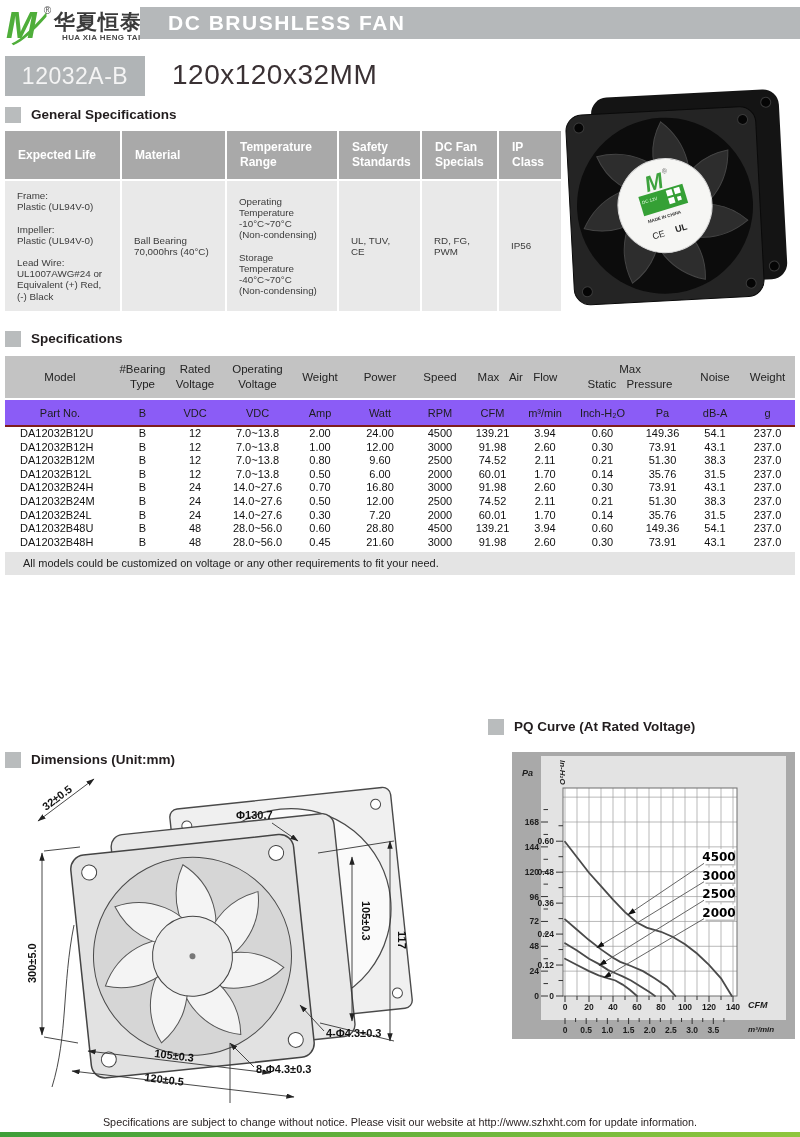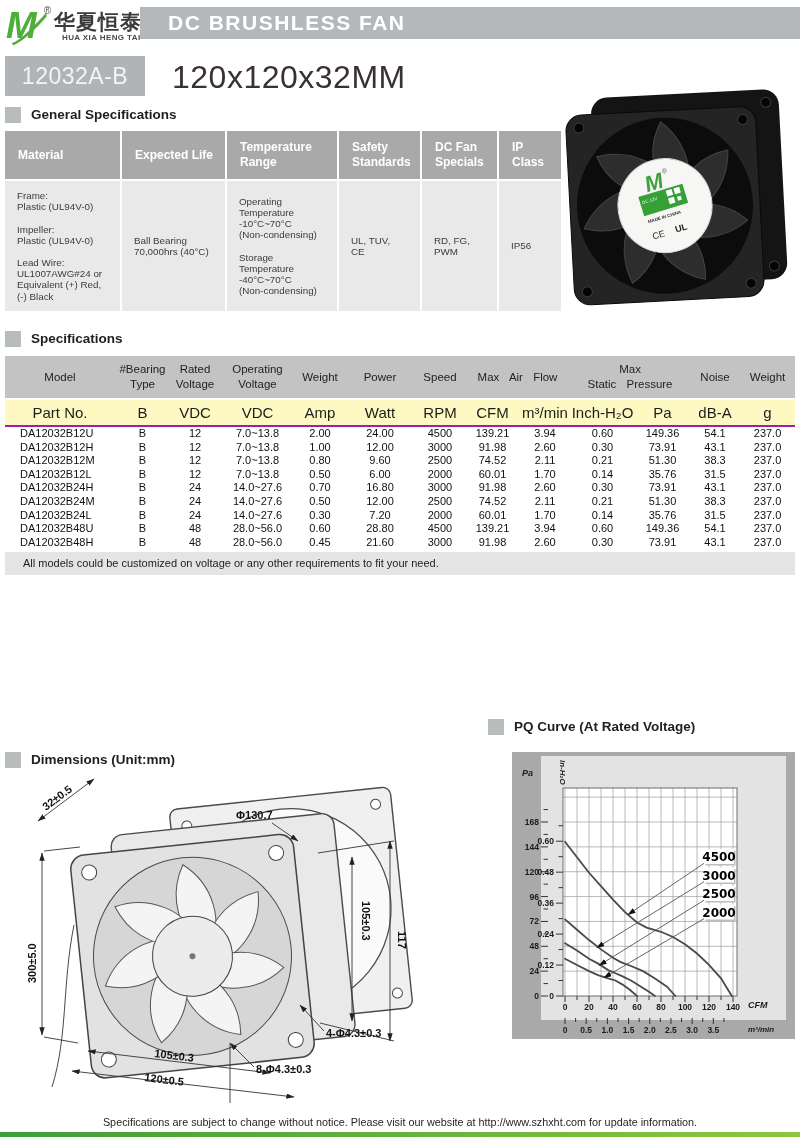--- a/index.html
+++ b/index.html
@@ -12,42 +12,42 @@
   .logo-m{width:46px;height:46px;flex:0 0 auto;}
   .brand-txt{margin-left:2px;line-height:1;}
   .brand-cn{font-size:21px;font-weight:700;color:#3b3b3b;letter-spacing:1px;white-space:nowrap;}
   .brand-en{font-size:8px;font-weight:700;color:#4a4a4a;letter-spacing:.4px;margin-top:2px;padding-left:8px;}
   .banner{left:140px;top:7px;right:0;height:32px;background:#b5b8ba;color:#fff;
           font-size:21px;font-weight:700;letter-spacing:1.5px;line-height:32px;padding-left:28px;box-sizing:border-box;}
 
   
   .model-box{left:5px;top:56px;width:140px;height:40px;background:#b0b4b6;color:#f4f4f4;
              font-size:23px;display:flex;align-items:center;justify-content:center;letter-spacing:.5px;}
-  .size-label{left:172px;top:59px;font-size:32px;color:#3a3134;letter-spacing:.5px;}
+  .size-label{left:172px;top:59px;font-size:28px;color:#3a3134;letter-spacing:.5px;}
 
   
   .sec{display:flex;align-items:flex-start;height:17px;}
   .sec .bullet{width:16px;height:16px;background:#b9bcbd;margin-right:10px;flex:0 0 auto;}
   .sec .sec-title{font-size:13.5px;font-weight:700;color:#221d1e;}
 
   
   .gen-table{left:5px;top:131px;width:554px;display:grid;
              grid-template-columns:115px 103px 110px 81px 75px 62px;column-gap:2px;row-gap:2px;}
   .gen-h{background:#a9a9a9;color:#fff;font-size:12px;font-weight:700;line-height:1.25;
          min-height:48px;display:flex;align-items:center;padding:4px 8px 4px 13px;box-sizing:border-box;}
   .gen-c{background:#e9e9e9;color:#3c3c3c;font-size:9.8px;line-height:1.14;white-space:pre-line;
          min-height:130px;display:flex;align-items:center;padding:5px 6px 5px 12px;box-sizing:border-box;}
 
   
   .spec-block{left:5px;top:356px;width:790px;}
   table.spec{border-collapse:collapse;table-layout:fixed;width:790px;}
   table.spec td,table.spec th{padding:0;font-weight:400;text-align:center;overflow:hidden;}
   tr.h1 th{background:#c3c3c3;color:#232323;font-size:11.5px;line-height:1.3;height:42px;
            border-bottom:2px solid #fff;white-space:pre-line;vertical-align:middle;}
-  tr.h2 td{background:#fef9c3;color:#1d1d1d;font-size:15px;height:25px;border-bottom:2px solid #a21caf;}
+  tr.h2 td{background:#8b5cf6;color:#1d1d1d;font-size:11px;height:25px;border-bottom:2px solid #7f1d1d;}
   tbody.data td{font-size:11px;color:#111;height:13.6px;line-height:13.6px;white-space:nowrap;}
   tbody.data td:first-child, tr.h2 td:first-child{text-align:center;}
   tbody.data td:first-child{text-align:left;padding-left:15px;}
   .wide{word-spacing:7px;}
   .note-bar{margin-top:3px;background:#e4e4e4;height:23px;line-height:23px;
             font-size:11px;color:#222;padding-left:18px;}
 
   
   .sec-dims{left:5px;top:752px;}
   .sec-pq{left:488px;top:719px;}
@@ -89,22 +89,22 @@
 
   <div class="abs model-box">12032A-B</div>
   <div class="abs size-label">120x120x32MM</div>
 
   <div class="abs sec" style="left:5px;top:107px;">
     <span class="bullet"></span>
     <span class="sec-title">General Specifications</span>
   </div>
 
   <div class="abs gen-table">
+    <div class="gen-h" style="white-space:pre-line">Expected Life</div>
     <div class="gen-h" style="white-space:pre-line">Material</div>
-    <div class="gen-h" style="white-space:pre-line">Expected Life</div>
     <div class="gen-h" style="white-space:pre-line">Temperature
 Range</div>
     <div class="gen-h" style="white-space:pre-line">Safety
 Standards</div>
     <div class="gen-h" style="white-space:pre-line">DC Fan
 Specials</div>
     <div class="gen-h" style="white-space:pre-line">IP Class</div>
     <div class="gen-c">Frame:
 Plastic (UL94V-0)
 

